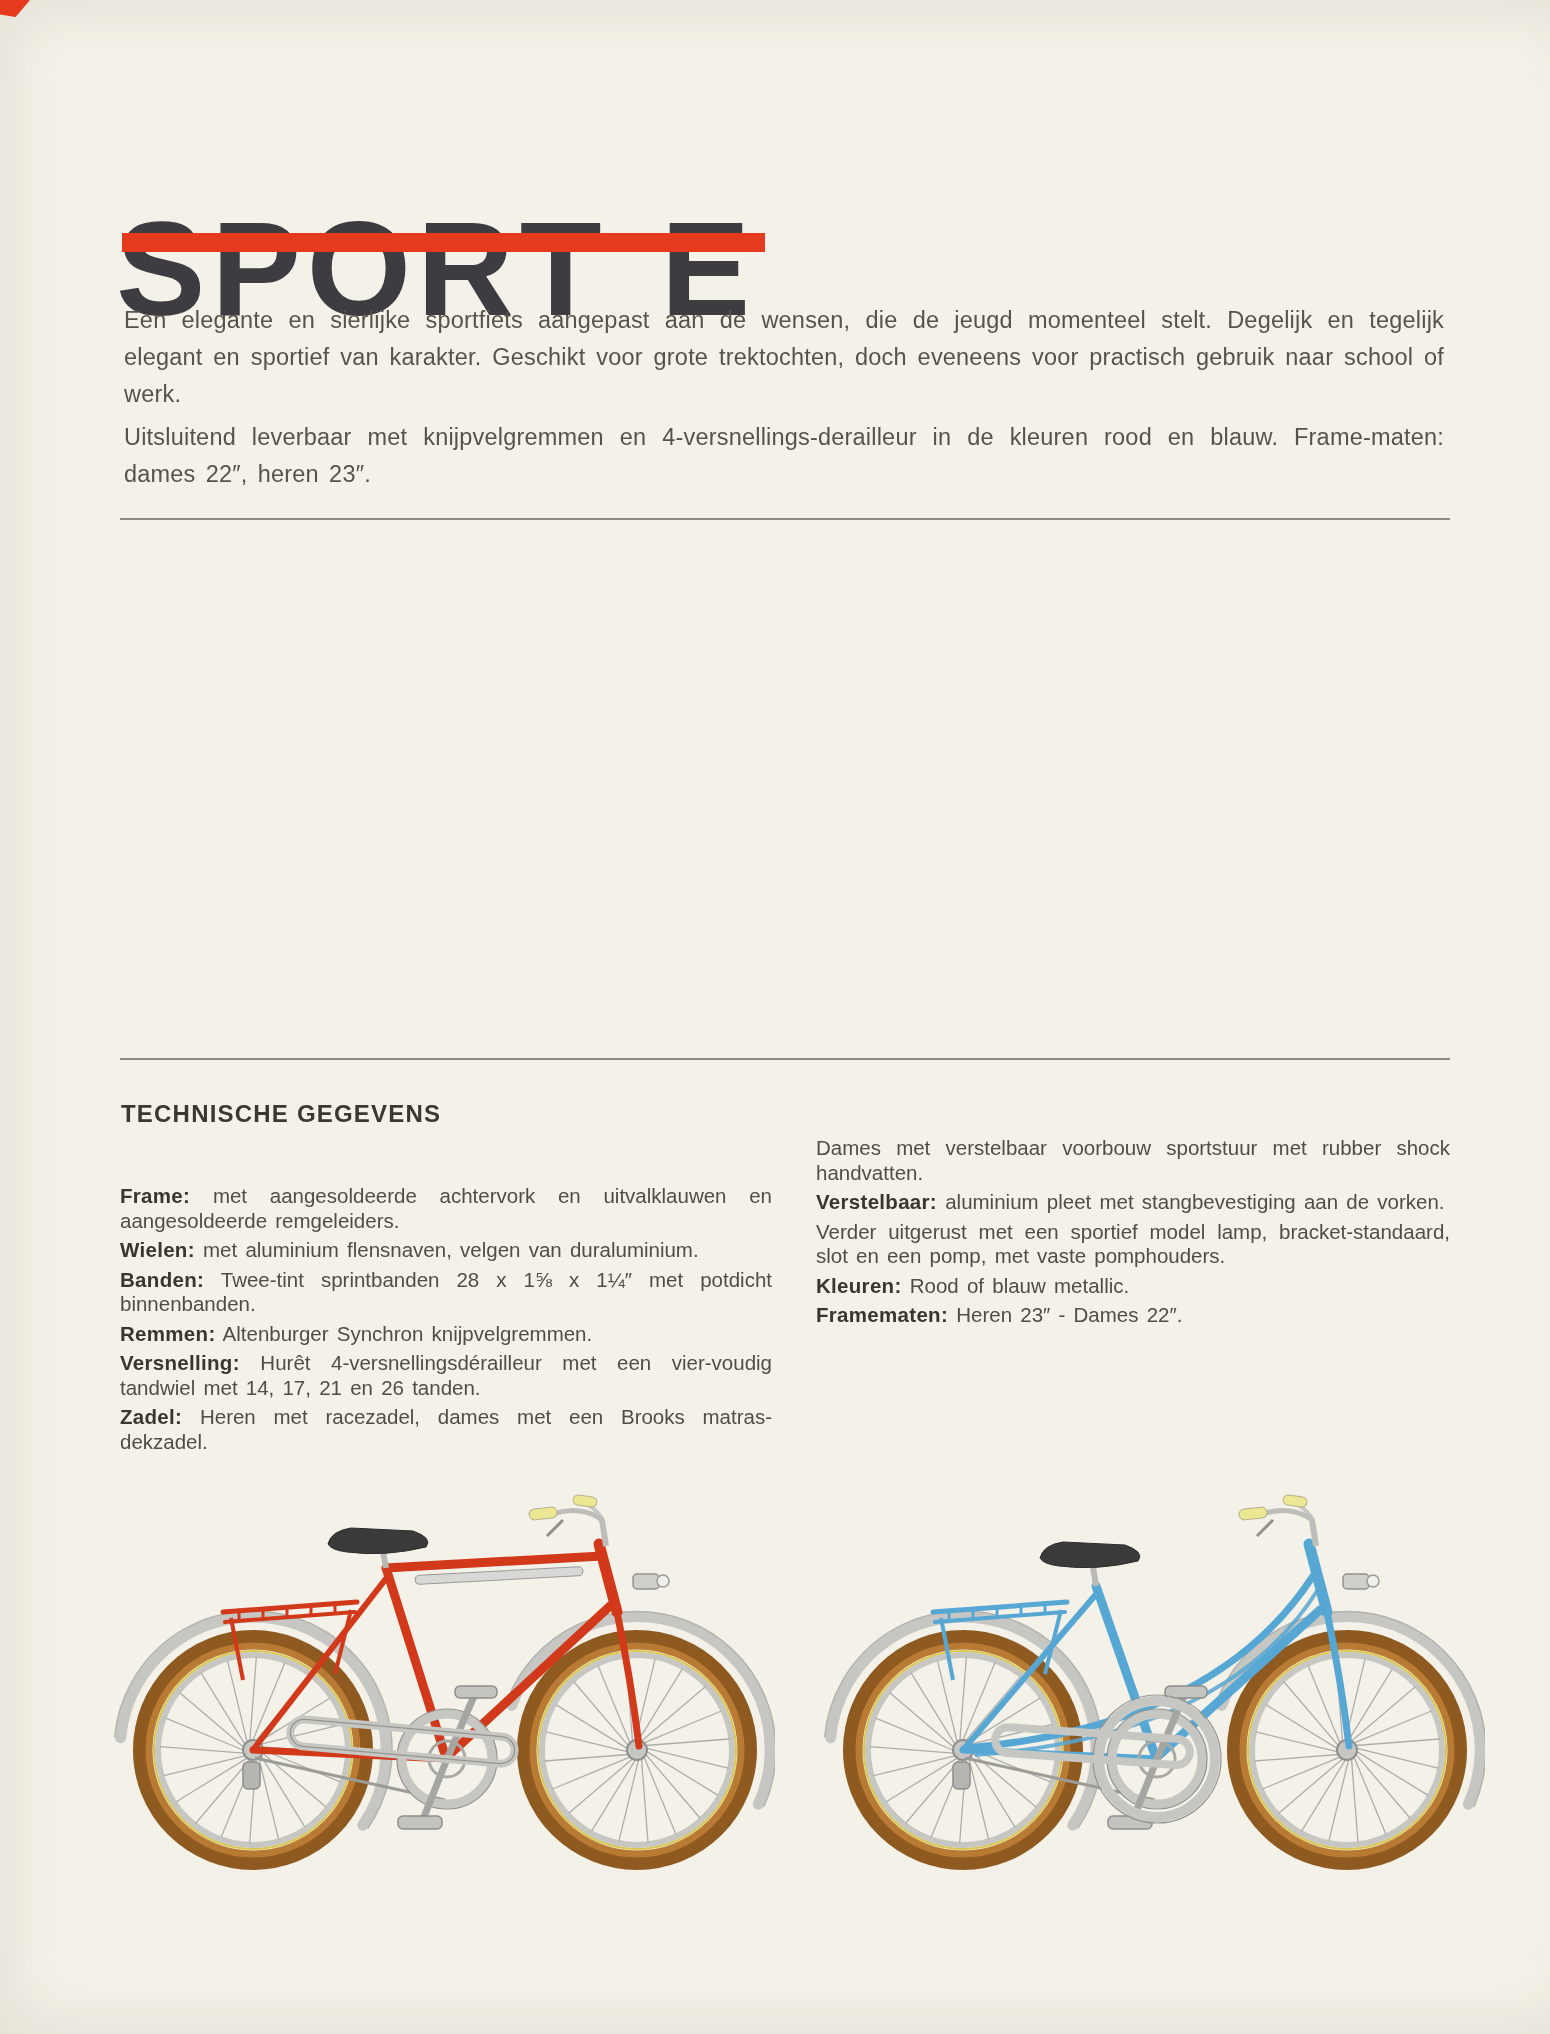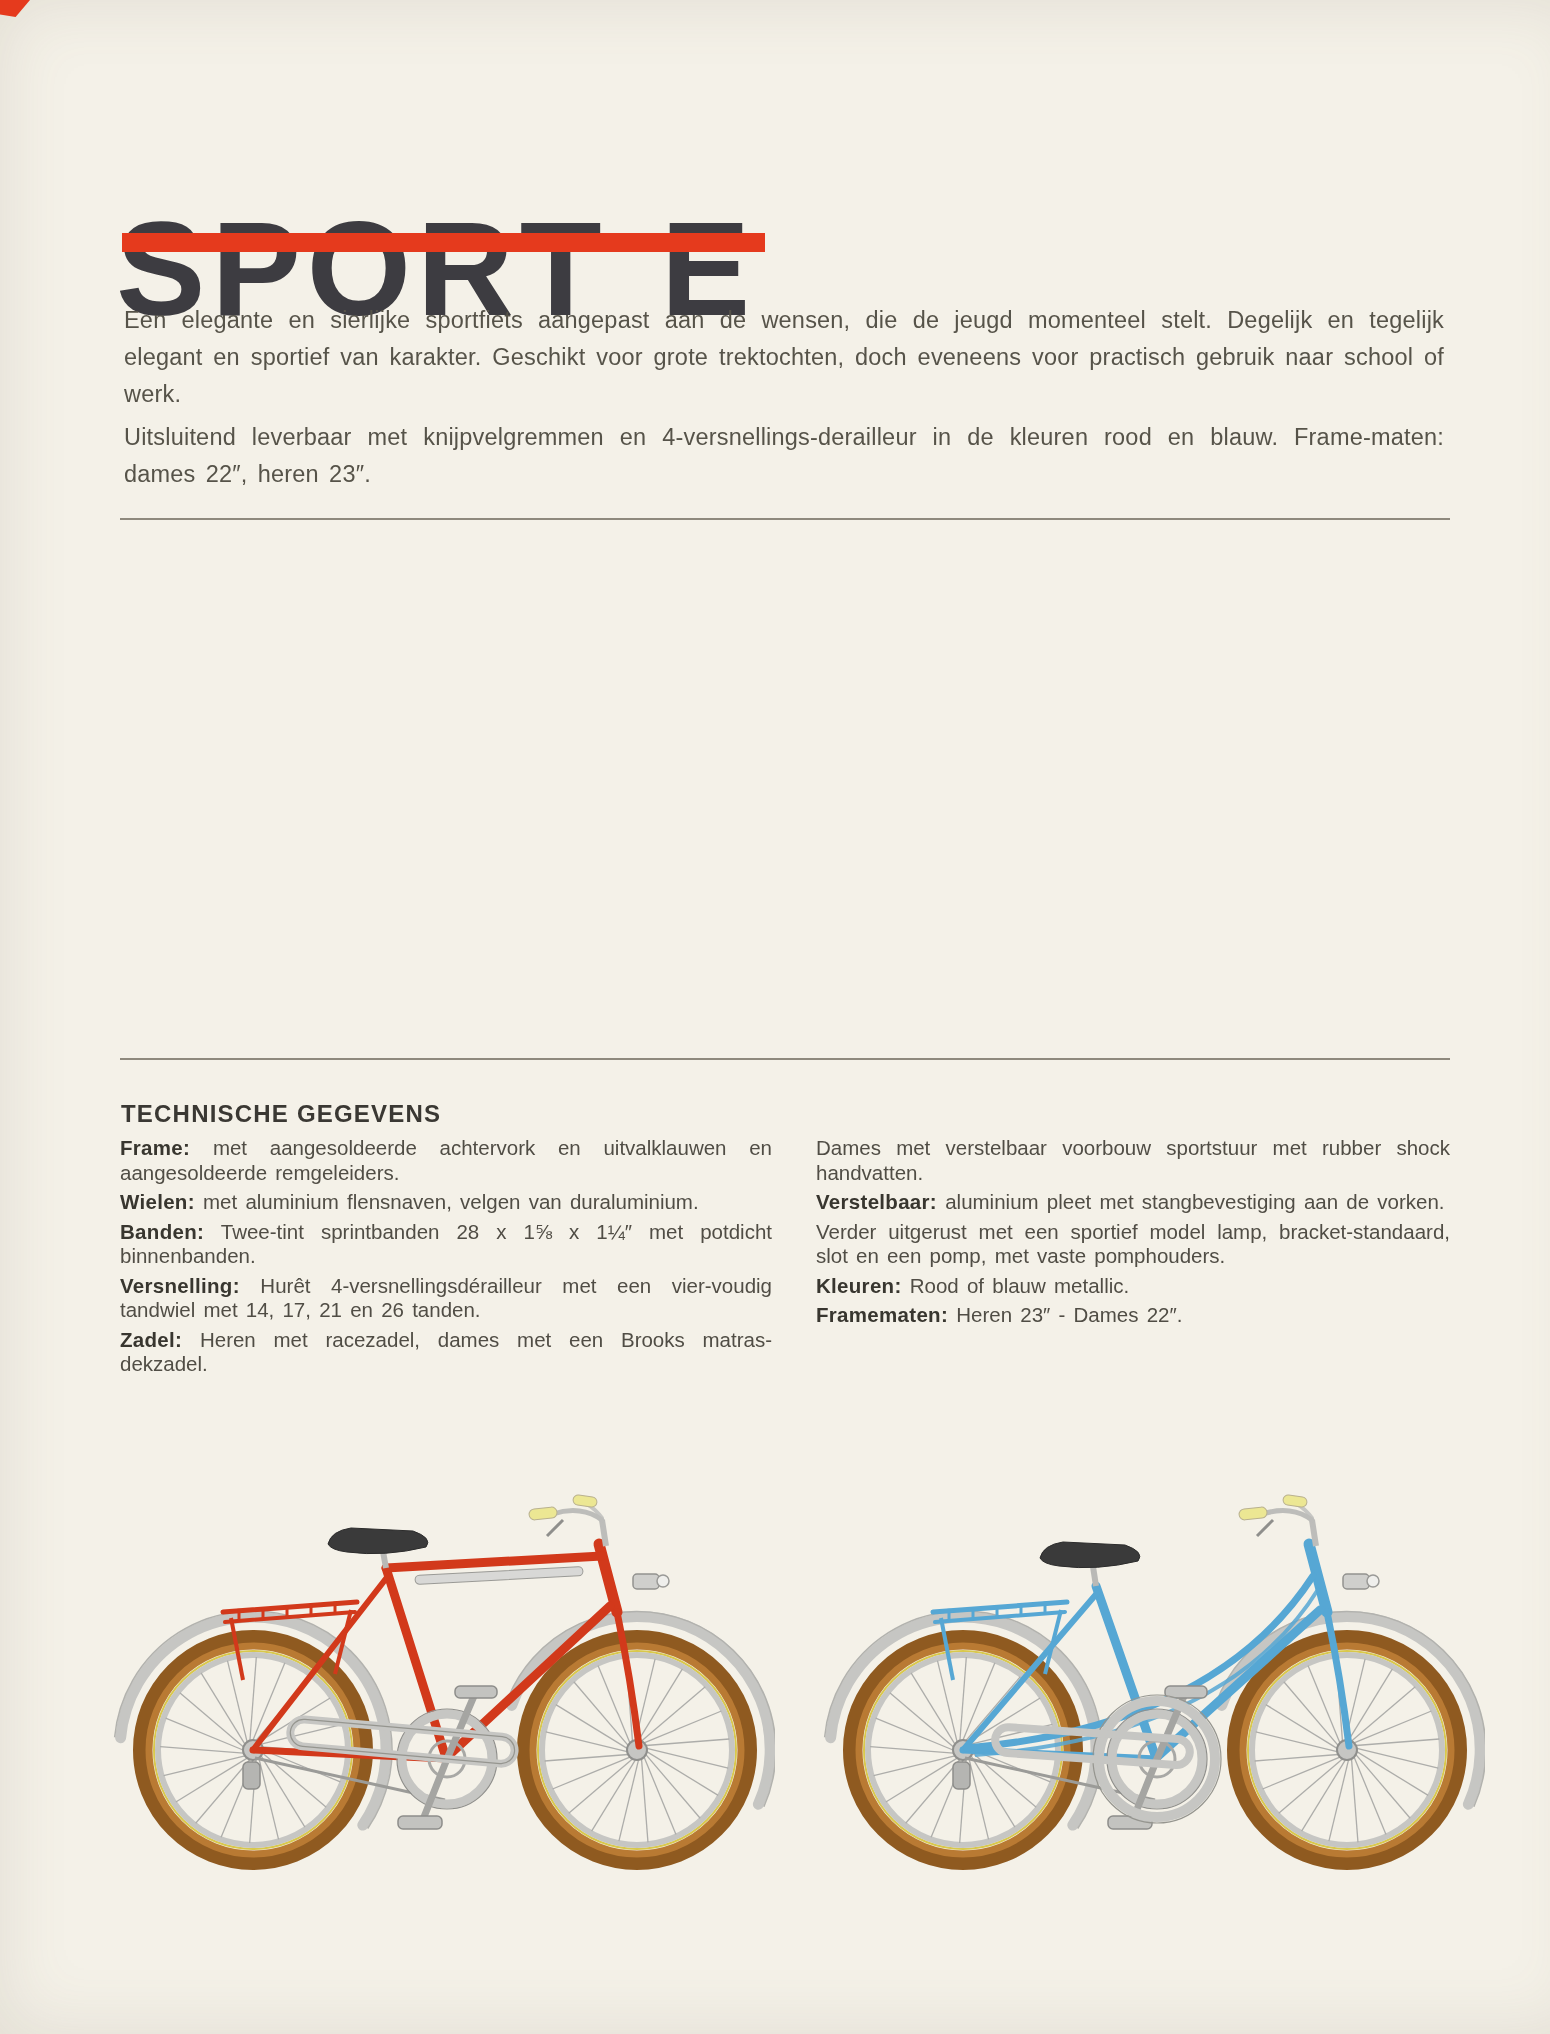--- a/index.html
+++ b/index.html
@@ -28,21 +28,21 @@
     word-spacing:3.5px;letter-spacing:0.2px;
   }
   .rule{position:absolute;left:120px;width:1330px;height:2px;background:#8e897d;}
   .rule-top{top:518px;}
   .rule-bottom{top:1058px;}
   .tech-heading{
     position:absolute;left:121px;top:1100px;
     font-size:24px;font-weight:700;letter-spacing:1.2px;color:#3a3833;
   }
   .col{position:absolute;top:1136px;}
-  .col-left{left:120px;width:652px;}
+  .col-left{left:120px;width:652px;margin-top:48px;}
   .col-right{left:816px;width:634px;}
   .col p{
     margin:0 0 5px 0;text-align:justify;
     font-size:20.5px;line-height:24.5px;color:#504d45;
     word-spacing:2.5px;
   }
   .col p b{font-weight:700;color:#38362f;letter-spacing:0.3px;}
   .bike{position:absolute;width:690px;height:460px;}
   .bike-red{left:85px;top:1428px;}
   .bike-blue{left:795px;top:1428px;}
@@ -65,20 +65,21 @@
 
   <div class="rule rule-top"></div>
   <div class="rule rule-bottom"></div>
 
   <div class="tech-heading">TECHNISCHE GEGEVENS</div>
 
   <div class="col col-left">
     <p><b>Frame:</b> <span>met aangesoldeerde achtervork en uitvalklauwen en aangesoldeerde remgeleiders.</span></p>
     <p><b>Wielen:</b> <span>met aluminium flensnaven, velgen van duraluminium.</span></p>
     <p><b>Banden:</b> <span>Twee-tint sprintbanden 28 x 1⅝ x 1¼″ met potdicht binnenbanden.</span></p>
+    <p><b>Remmen:</b> <span>Altenburger Synchron knijpvelgremmen.</span></p>
     <p><b>Versnelling:</b> <span>Hurêt 4-versnellingsdérailleur met een vier-voudig tandwiel met 14, 17, 21 en 26 tanden.</span></p>
     <p><b>Zadel:</b> <span>Heren met racezadel, dames met een Brooks matras-dekzadel.</span></p>
   </div>
 
   <div class="col col-right">
     <p><b></b> <span>Dames met verstelbaar voorbouw sportstuur met rubber shock handvatten.</span></p>
     <p><b>Verstelbaar:</b> <span>aluminium pleet met stangbevestiging aan de vorken.</span></p>
     <p><b></b> <span>Verder uitgerust met een sportief model lamp, bracket-standaard, slot en een pomp, met vaste pomphouders.</span></p>
     <p><b>Kleuren:</b> <span>Rood of blauw metallic.</span></p>
     <p><b>Framematen:</b> <span>Heren 23″ - Dames 22″.</span></p>

